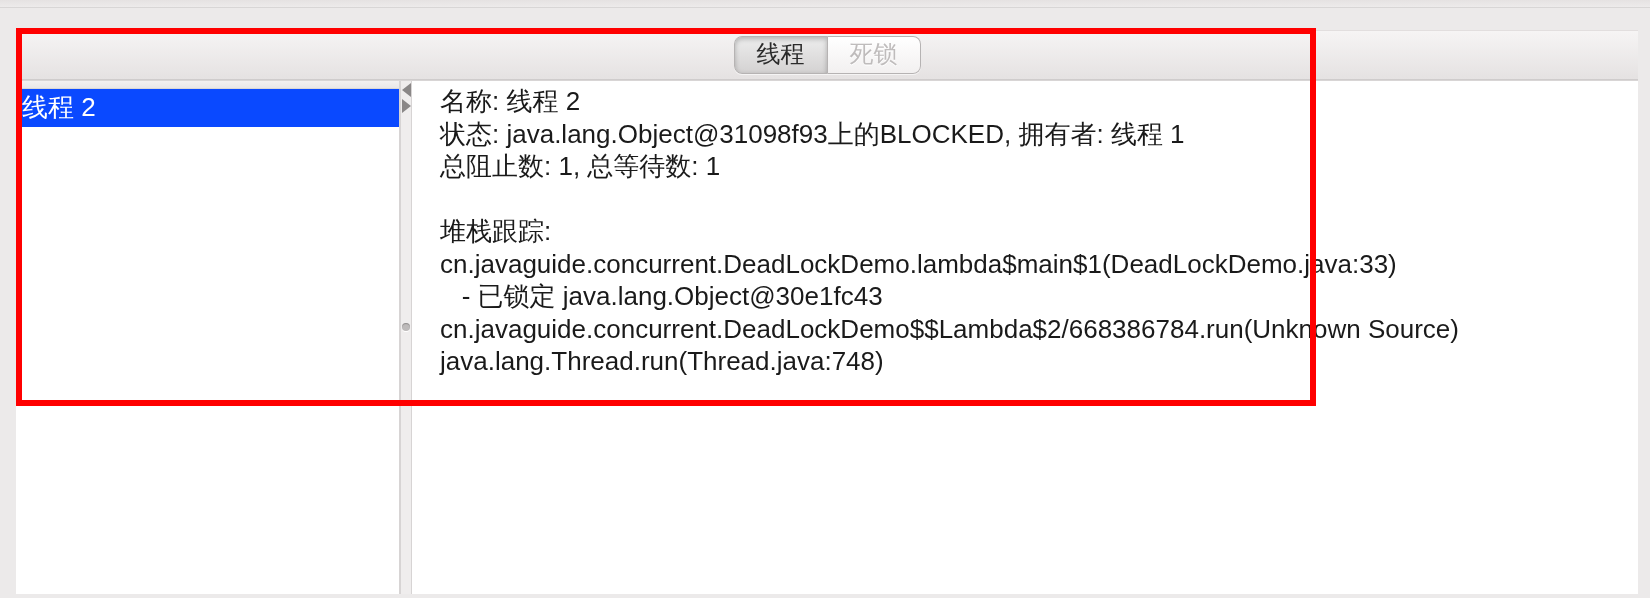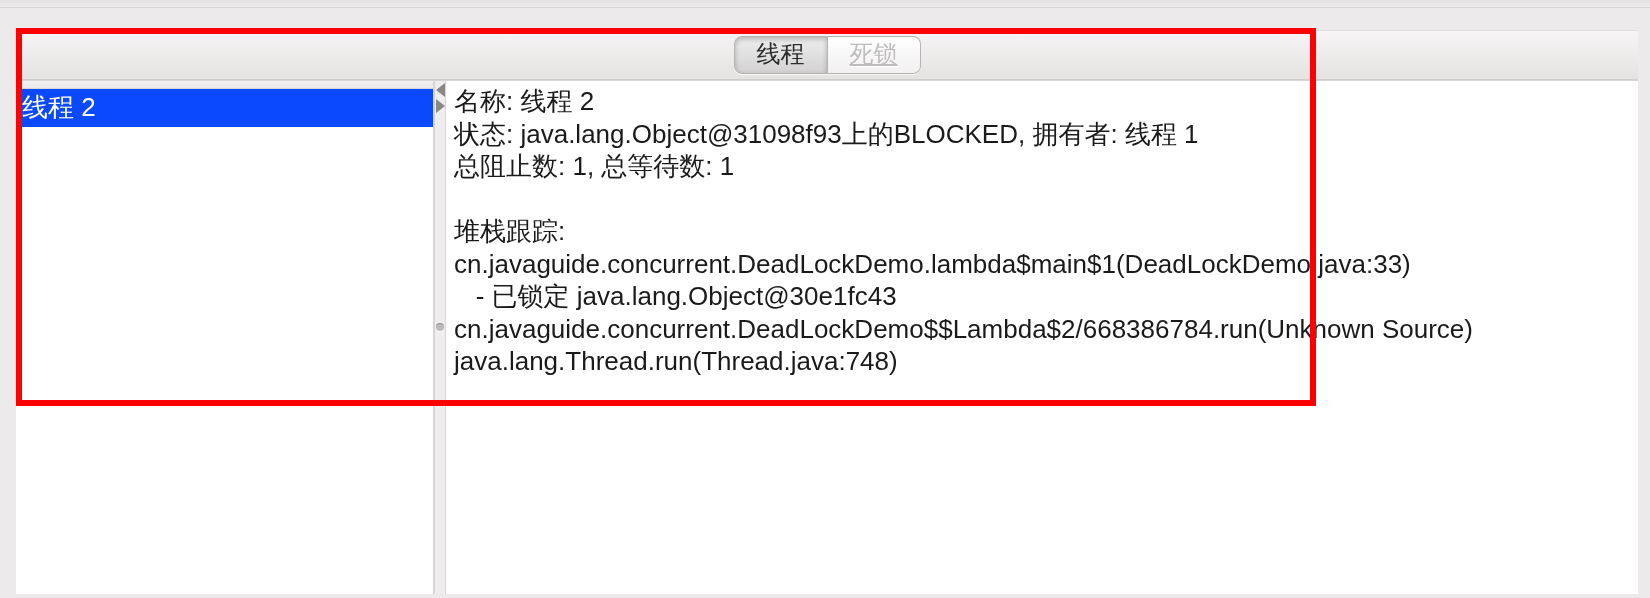--- a/index.html
+++ b/index.html
@@ -61,21 +61,21 @@
       box-shadow: 0 1px 0 rgba(255,255,255,.6), inset 0 1px 2px rgba(0,0,0,.15);
     }
     .seg-btn {
       padding: 4px 22px 6px;
       border: 1px solid #b6b3b3;
       background: linear-gradient(#fdfdfd, #e5e3e3);
       color: #333;
       cursor: pointer;
       line-height: 1.1;
     }
-    .seg-btn + .seg-btn { border-left: none; text-decoration: underline; }
+    .seg-btn + .seg-btn { border-left: none; }
     .seg-btn.active {
       background: linear-gradient(#ededed, #d4d2d2);
       box-shadow: inset 0 2px 5px rgba(0,0,0,.25);
       color: #2b2b2b;
     }
     .seg-btn.selected-white {
       background: linear-gradient(#ffffff, #f2f0f0);
       color: #bfbcbc;
       text-shadow: 0 1px 0 #fff;
     }
@@ -83,21 +83,21 @@
     .seg-btn:last-child { border-top-right-radius: 8px; border-bottom-right-radius: 8px; }
 
     .body {
       flex: 1;
       display: flex;
       background: #ffffff;
       border-top: 1px solid #d8d5d5;
     }
 
     .thread-list {
-      width: 418px;
+      width: 384px;
       background: #ffffff;
       border-right: 1px solid #d7d4d4;
       position: relative;
       overflow: hidden;
     }
     .thread-list-header {
       height: 8px;
       background: linear-gradient(#f3f1f1, #e9e7e7);
       border-bottom: 1px solid #d9d6d6;
     }
@@ -140,20 +140,21 @@
 
     .details {
       flex: 1;
       padding: 4px 22px 10px 8px;
       white-space: pre;
       font-size: 26px;
       line-height: 1.25;
       color: #1a1a1a;
       overflow: auto;
       font-family: "Helvetica Neue", Arial, "PingFang SC", sans-serif;
+      margin-left: 20px;
     }
   </style>
 </head>
 <body>
 
 <div class="page">
   <div class="top-band"></div>
 
   <div class="content-area">
 

